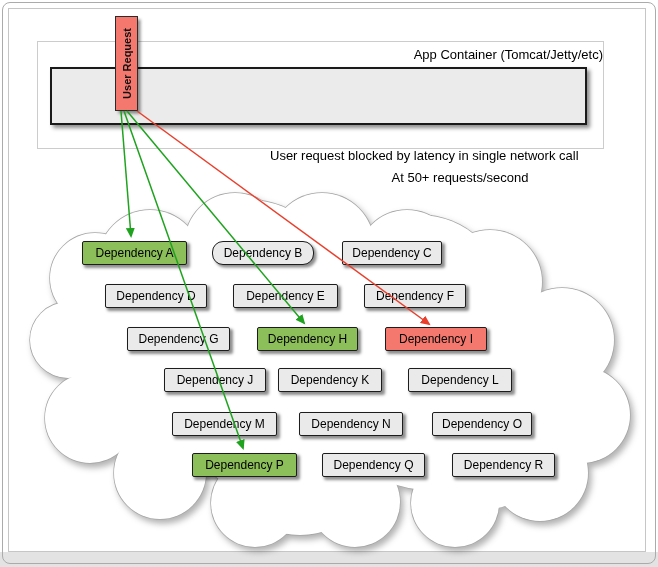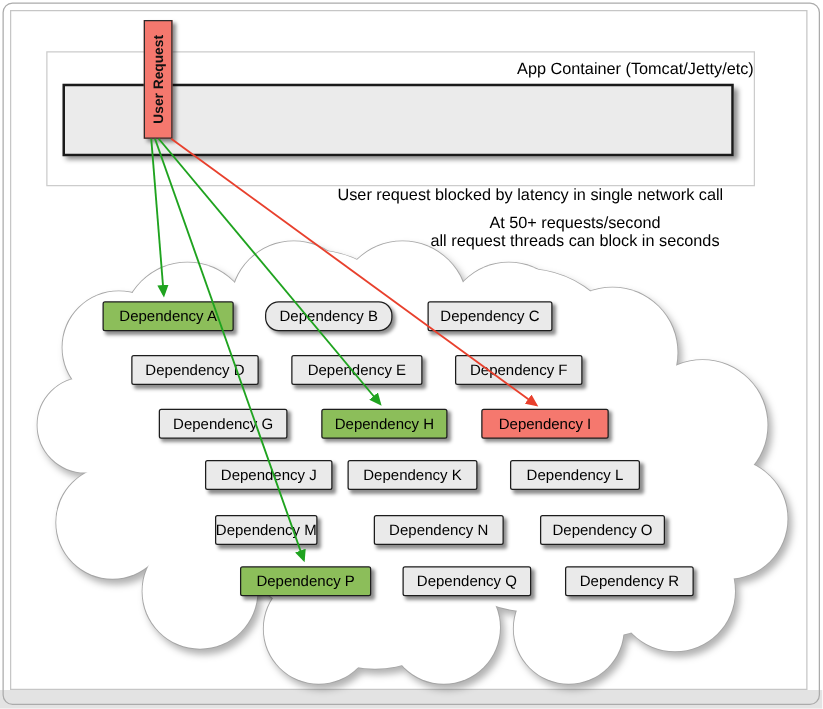--- a/index.html
+++ b/index.html
@@ -126,37 +126,36 @@
   <div class="app-container-title">App Container (Tomcat/Jetty/etc)</div>
 </div>
 <div class="thread-pool-bar"></div>
 <div class="user-request-box">
   <span class="user-request-label">User Request</span>
 </div>
 
 <div class="caption-blocked">User request blocked by latency in single network call</div>
 <div class="caption-rate">
   <div>At 50+ requests/second</div>
-  <div>all request threads can block in seconds</div>
 </div>
 
 <div id="dep-layer">
     <div class="dep green" style="left: 82px; top: 241px; width: 105px; background: rgb(140, 190, 90);">Dependency A</div>
     <div class="dep" style="left: 212px; top: 241px; width: 102px; background: rgb(234, 234, 234); border-radius: 11px;">Dependency B</div>
     <div class="dep" style="left: 342px; top: 241px; width: 100px; background: rgb(234, 234, 234);">Dependency C</div>
     <div class="dep" style="left: 105px; top: 284px; width: 102px; background: rgb(234, 234, 234);">Dependency D</div>
     <div class="dep" style="left: 233px; top: 284px; width: 105px; background: rgb(234, 234, 234);">Dependency E</div>
     <div class="dep" style="left: 364px; top: 284px; width: 102px; background: rgb(234, 234, 234);">Dependency F</div>
     <div class="dep" style="left: 127px; top: 327px; width: 103px; background: rgb(234, 234, 234);">Dependency G</div>
     <div class="dep green" style="left: 257px; top: 327px; width: 101px; background: rgb(140, 190, 90);">Dependency H</div>
     <div class="dep red" style="left: 385px; top: 327px; width: 102px; background: rgb(245, 120, 110);">Dependency I</div>
     <div class="dep" style="left: 164px; top: 368px; width: 102px; background: rgb(234, 234, 234);">Dependency J</div>
     <div class="dep" style="left: 278px; top: 368px; width: 104px; background: rgb(234, 234, 234);">Dependency K</div>
     <div class="dep" style="left: 408px; top: 368px; width: 104px; background: rgb(234, 234, 234);">Dependency L</div>
-    <div class="dep" style="left: 172px; top: 412px; width: 82px; background: rgb(234, 234, 234);">Dependency M</div>
+    <div class="dep" style="left: 172px; top: 412px; width: 105px; background: rgb(234, 234, 234);">Dependency M</div>
     <div class="dep" style="left: 299px; top: 412px; width: 104px; background: rgb(234, 234, 234);">Dependency N</div>
     <div class="dep" style="left: 432px; top: 412px; width: 100px; background: rgb(234, 234, 234);">Dependency O</div>
     <div class="dep green" style="left: 192px; top: 453px; width: 105px; background: rgb(140, 190, 90);">Dependency P</div>
     <div class="dep" style="left: 322px; top: 453px; width: 103px; background: rgb(234, 234, 234);">Dependency Q</div>
     <div class="dep" style="left: 452px; top: 453px; width: 103px; background: rgb(234, 234, 234);">Dependency R</div>
   </div>
 
 <svg class="arrow-svg" id="arrow-layer" viewBox="0 0 658 567" xmlns="http://www.w3.org/2000/svg">
   <defs>
     <marker id="head-green" markerUnits="userSpaceOnUse" markerWidth="11" markerHeight="9" refX="8" refY="4.5" orient="auto">

